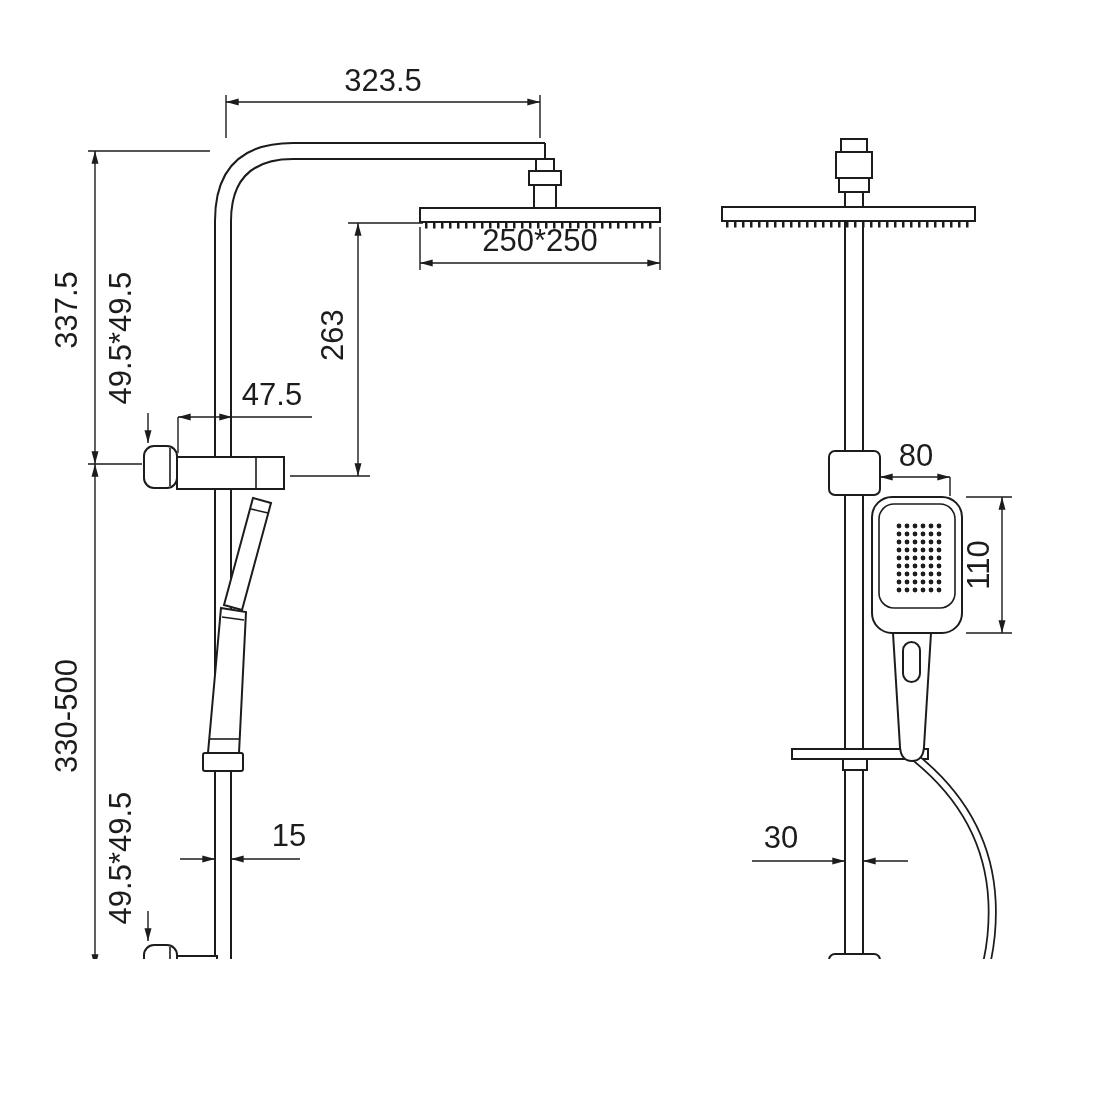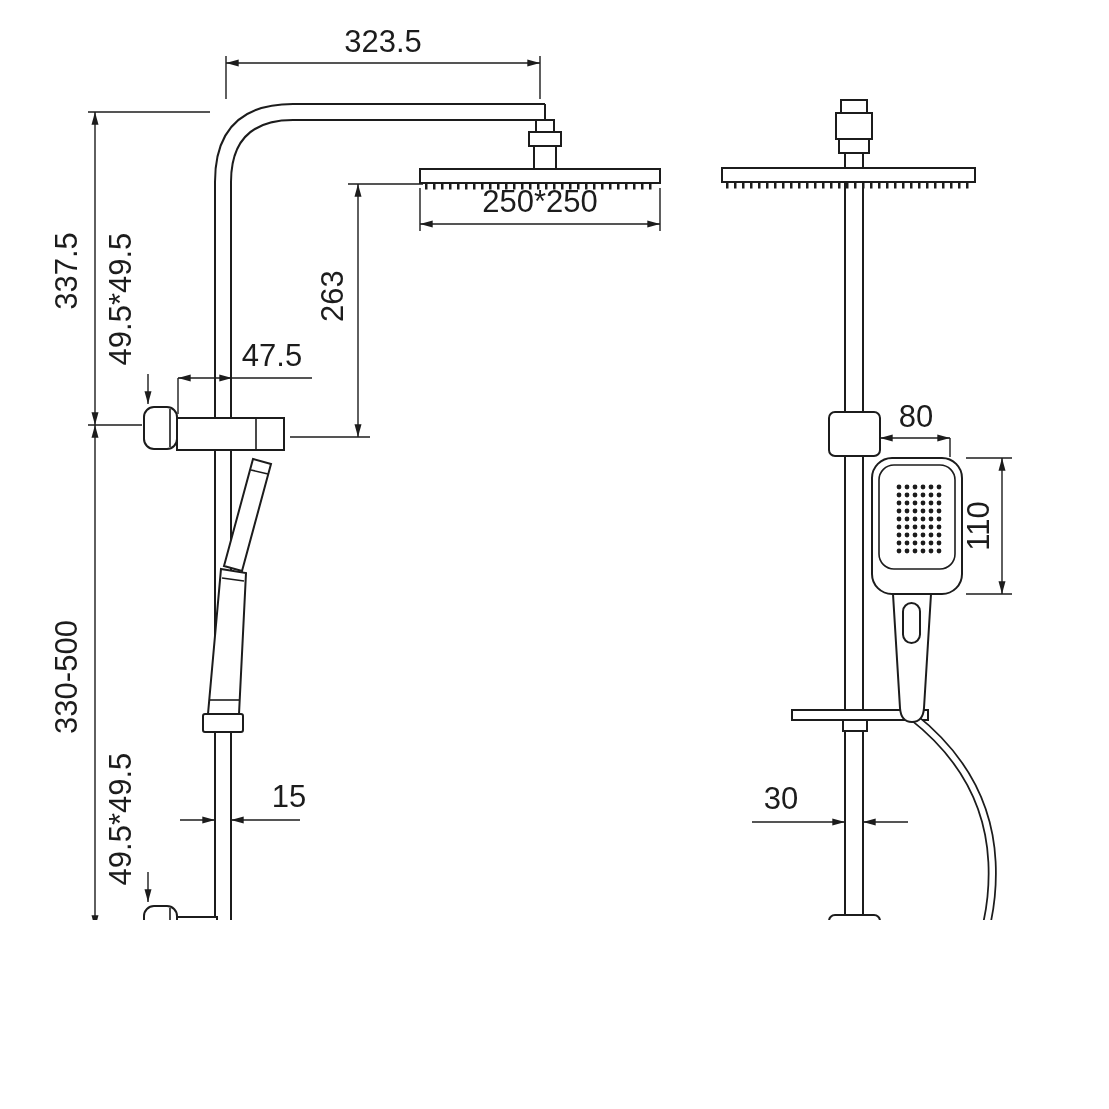--- a/index.html
+++ b/index.html
@@ -1,17 +1,17 @@
 <!DOCTYPE html>
 <html style="--line: #1c1c1c; --bg: #ffffff;"><head>
 <meta charset="utf-8">
 <style>
   :root { --line:#1c1c1c; --bg:#ffffff; }
   html,body { margin:0; padding:0; background:var(--bg); }
-  .frame { position:relative; width:1109px; height:920px; background:var(--bg); overflow:hidden; }
+  .frame { position:relative; width:1109px; height:920px; background:var(--bg); overflow:hidden;margin-top:39px; }
   svg { display:block; }
   .ol  { fill:var(--bg); stroke:var(--line); stroke-width:2; }
   .ln  { fill:none; stroke:var(--line); stroke-width:2; }
   .thin{ fill:none; stroke:var(--line); stroke-width:1.6; }
   .dl  { fill:none; stroke:var(--line); stroke-width:1.4; }
   .tick{ stroke:var(--line); }
   .hose-outer { fill:none; stroke:var(--line); stroke-width:9; }
   .hose-inner { fill:none; stroke:var(--bg); stroke-width:5.5; }
   .dim-text { font-family:"Liberation Sans", sans-serif; font-size:31px; fill:var(--line); }
   .arrowhead { fill:var(--line); }

